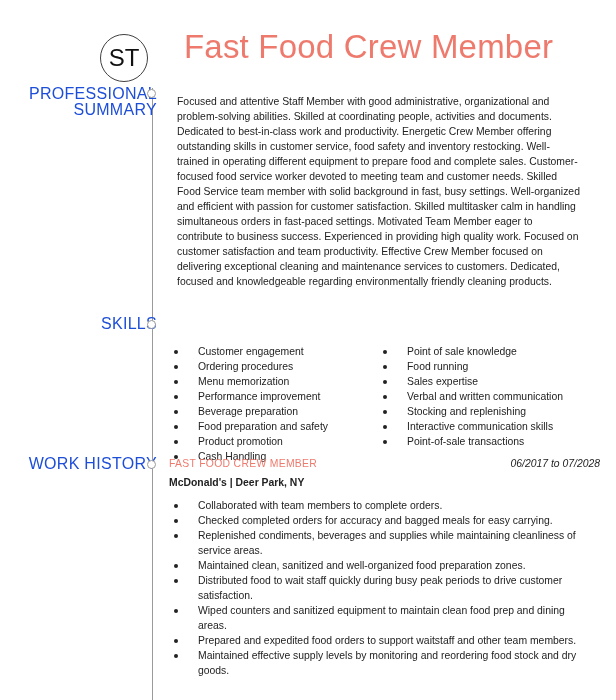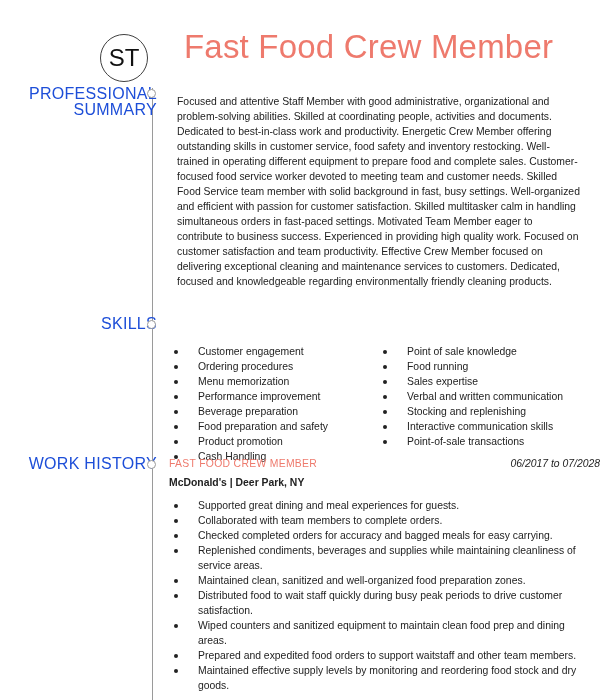--- a/index.html
+++ b/index.html
@@ -92,21 +92,20 @@
 </div>
 
 <div class="section" style="top:456px;">
   <div class="sec-label" style="top:0;">WORK HISTORY</div>
   <div class="node" style="top:4px;"></div>
   <div class="content" style="top:0; width:438px;">
     <div class="job-title">FAST FOOD CREW MEMBER</div>
     <div class="job-dates">06/2017 to 07/2028</div>
     <div class="job-company">McDonald's | Deer Park, NY</div>
     <ul class="bullets" style="padding-right:20px;">
-      <li>Supported great dining and meal experiences for guests.</li>
       <li>Collaborated with team members to complete orders.</li>
       <li>Checked completed orders for accuracy and bagged meals for easy carrying.</li>
       <li>Replenished condiments, beverages and supplies while maintaining cleanliness of service areas.</li>
       <li>Maintained clean, sanitized and well-organized food preparation zones.</li>
       <li>Distributed food to wait staff quickly during busy peak periods to drive customer satisfaction.</li>
       <li>Wiped counters and sanitized equipment to maintain clean food prep and dining areas.</li>
       <li>Prepared and expedited food orders to support waitstaff and other team members.</li>
       <li>Maintained effective supply levels by monitoring and reordering food stock and dry goods.</li>
     </ul>
   </div>

